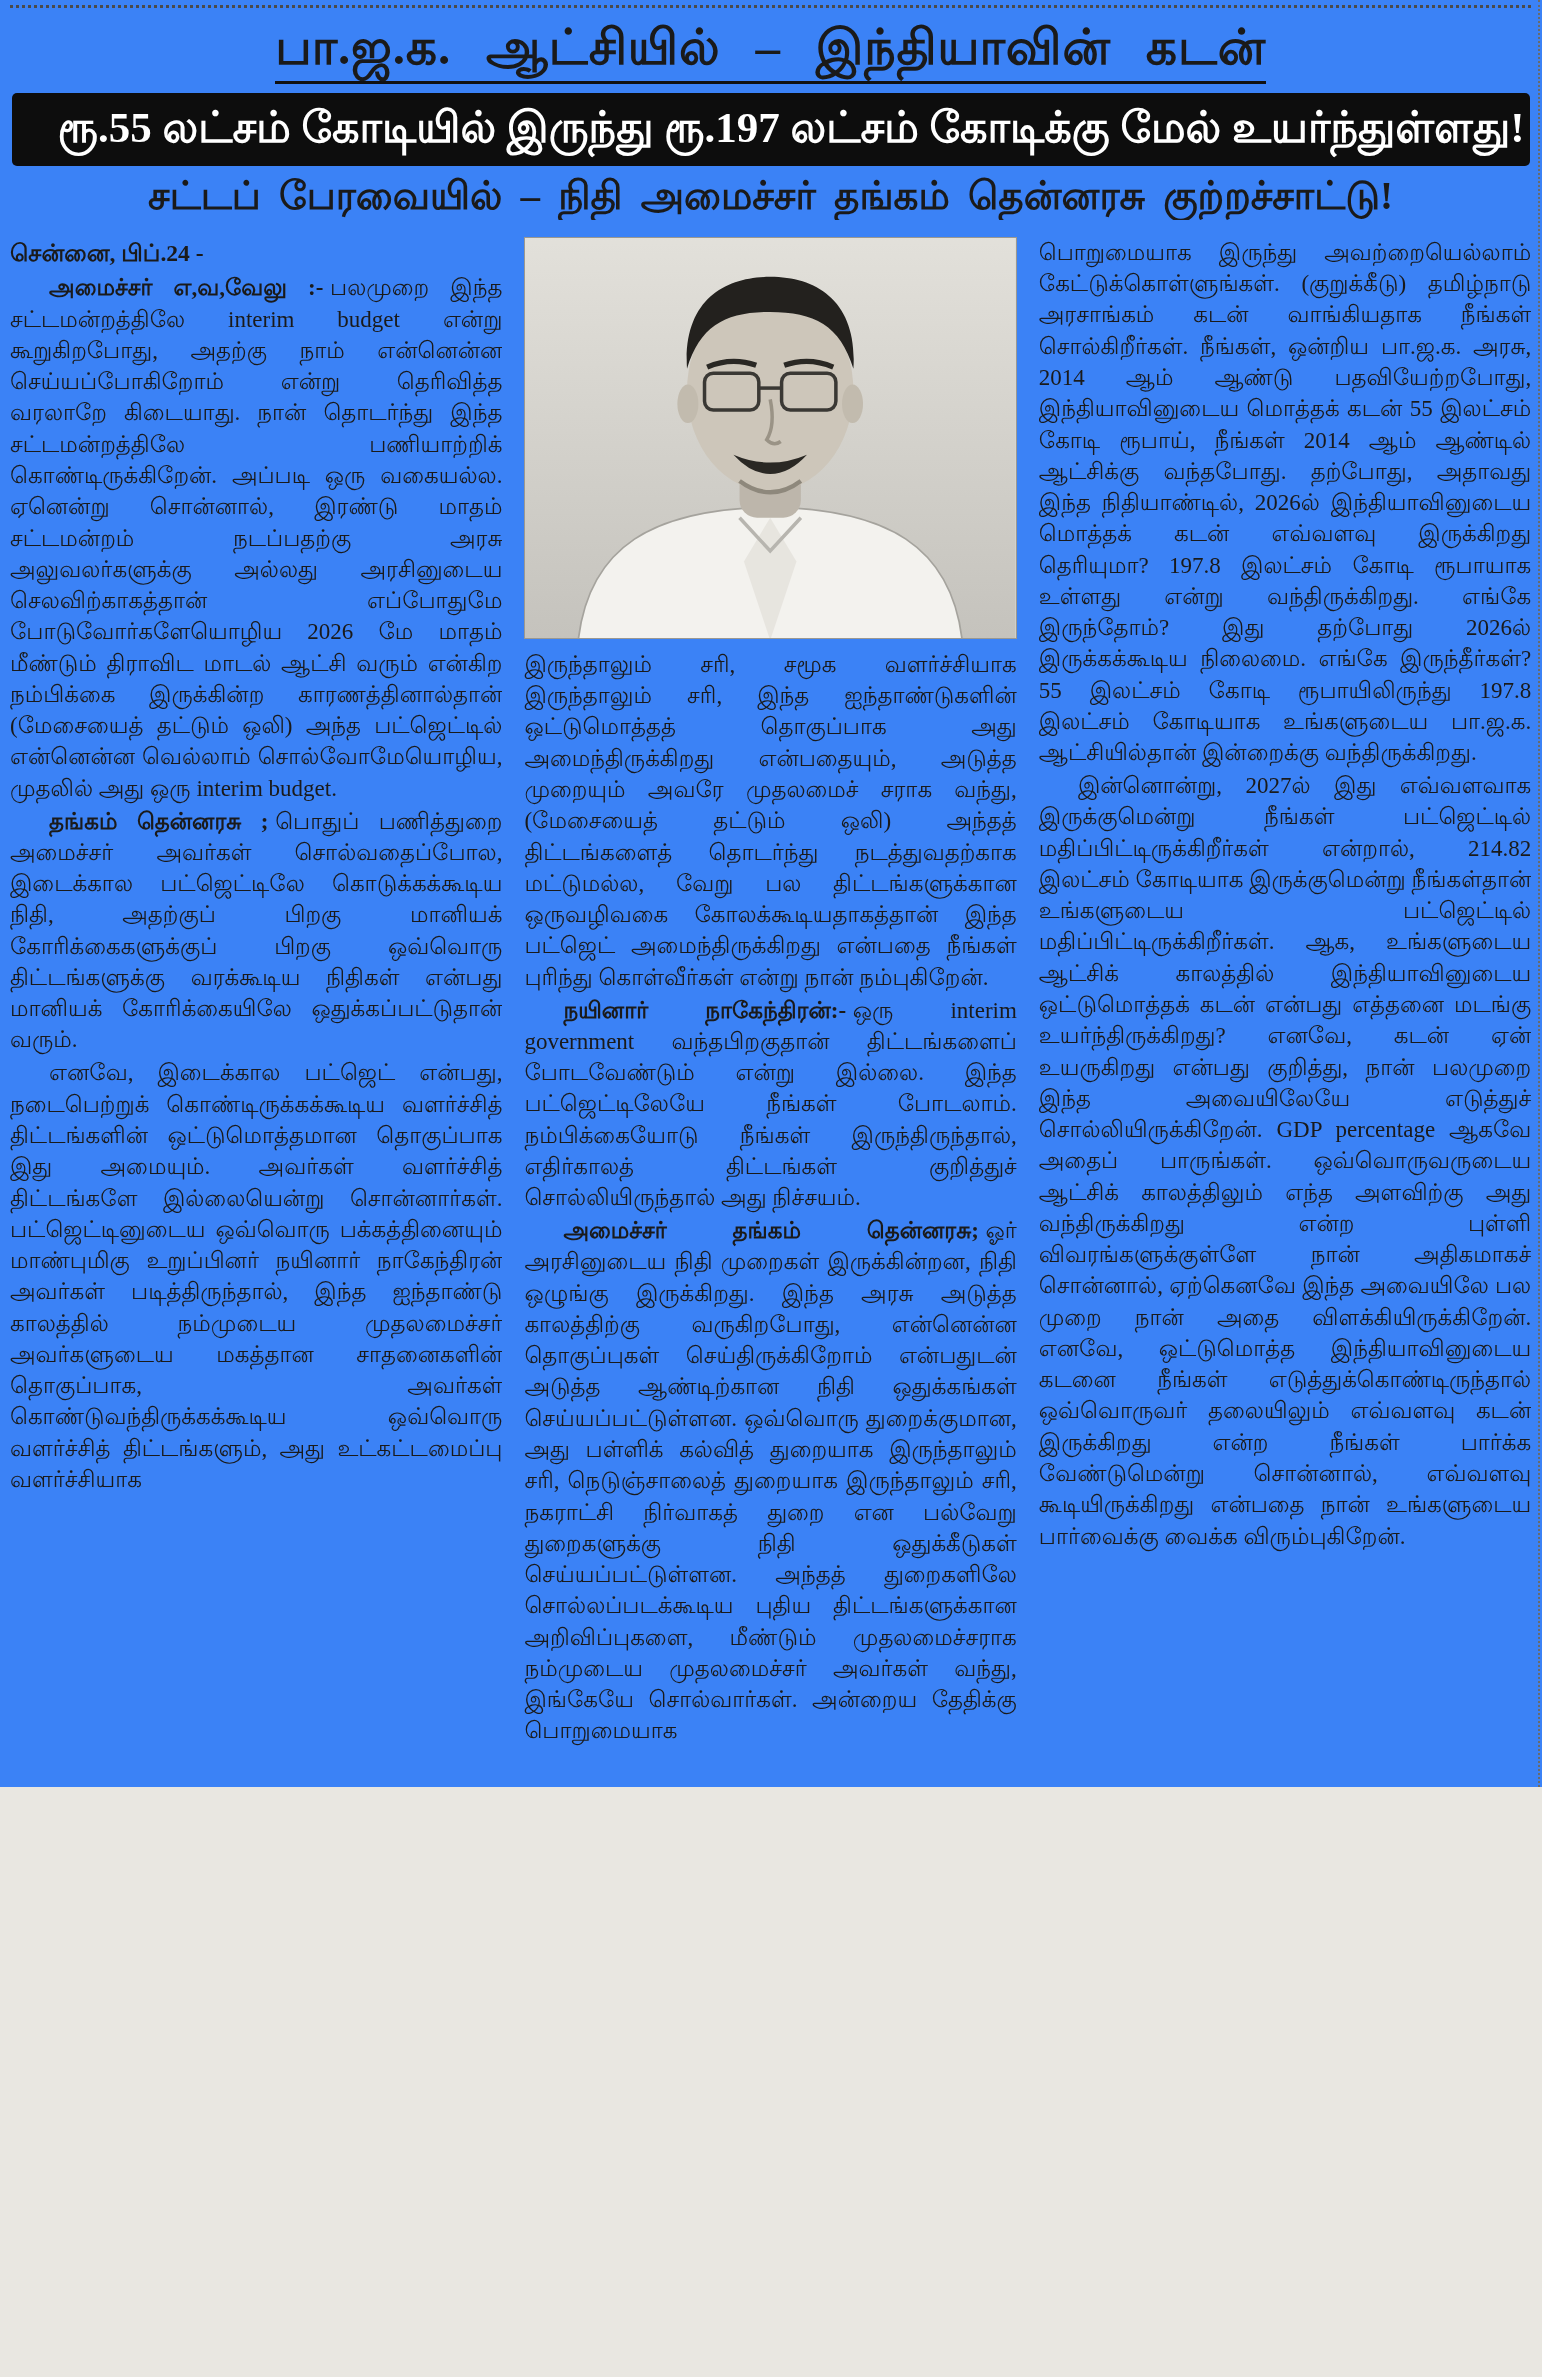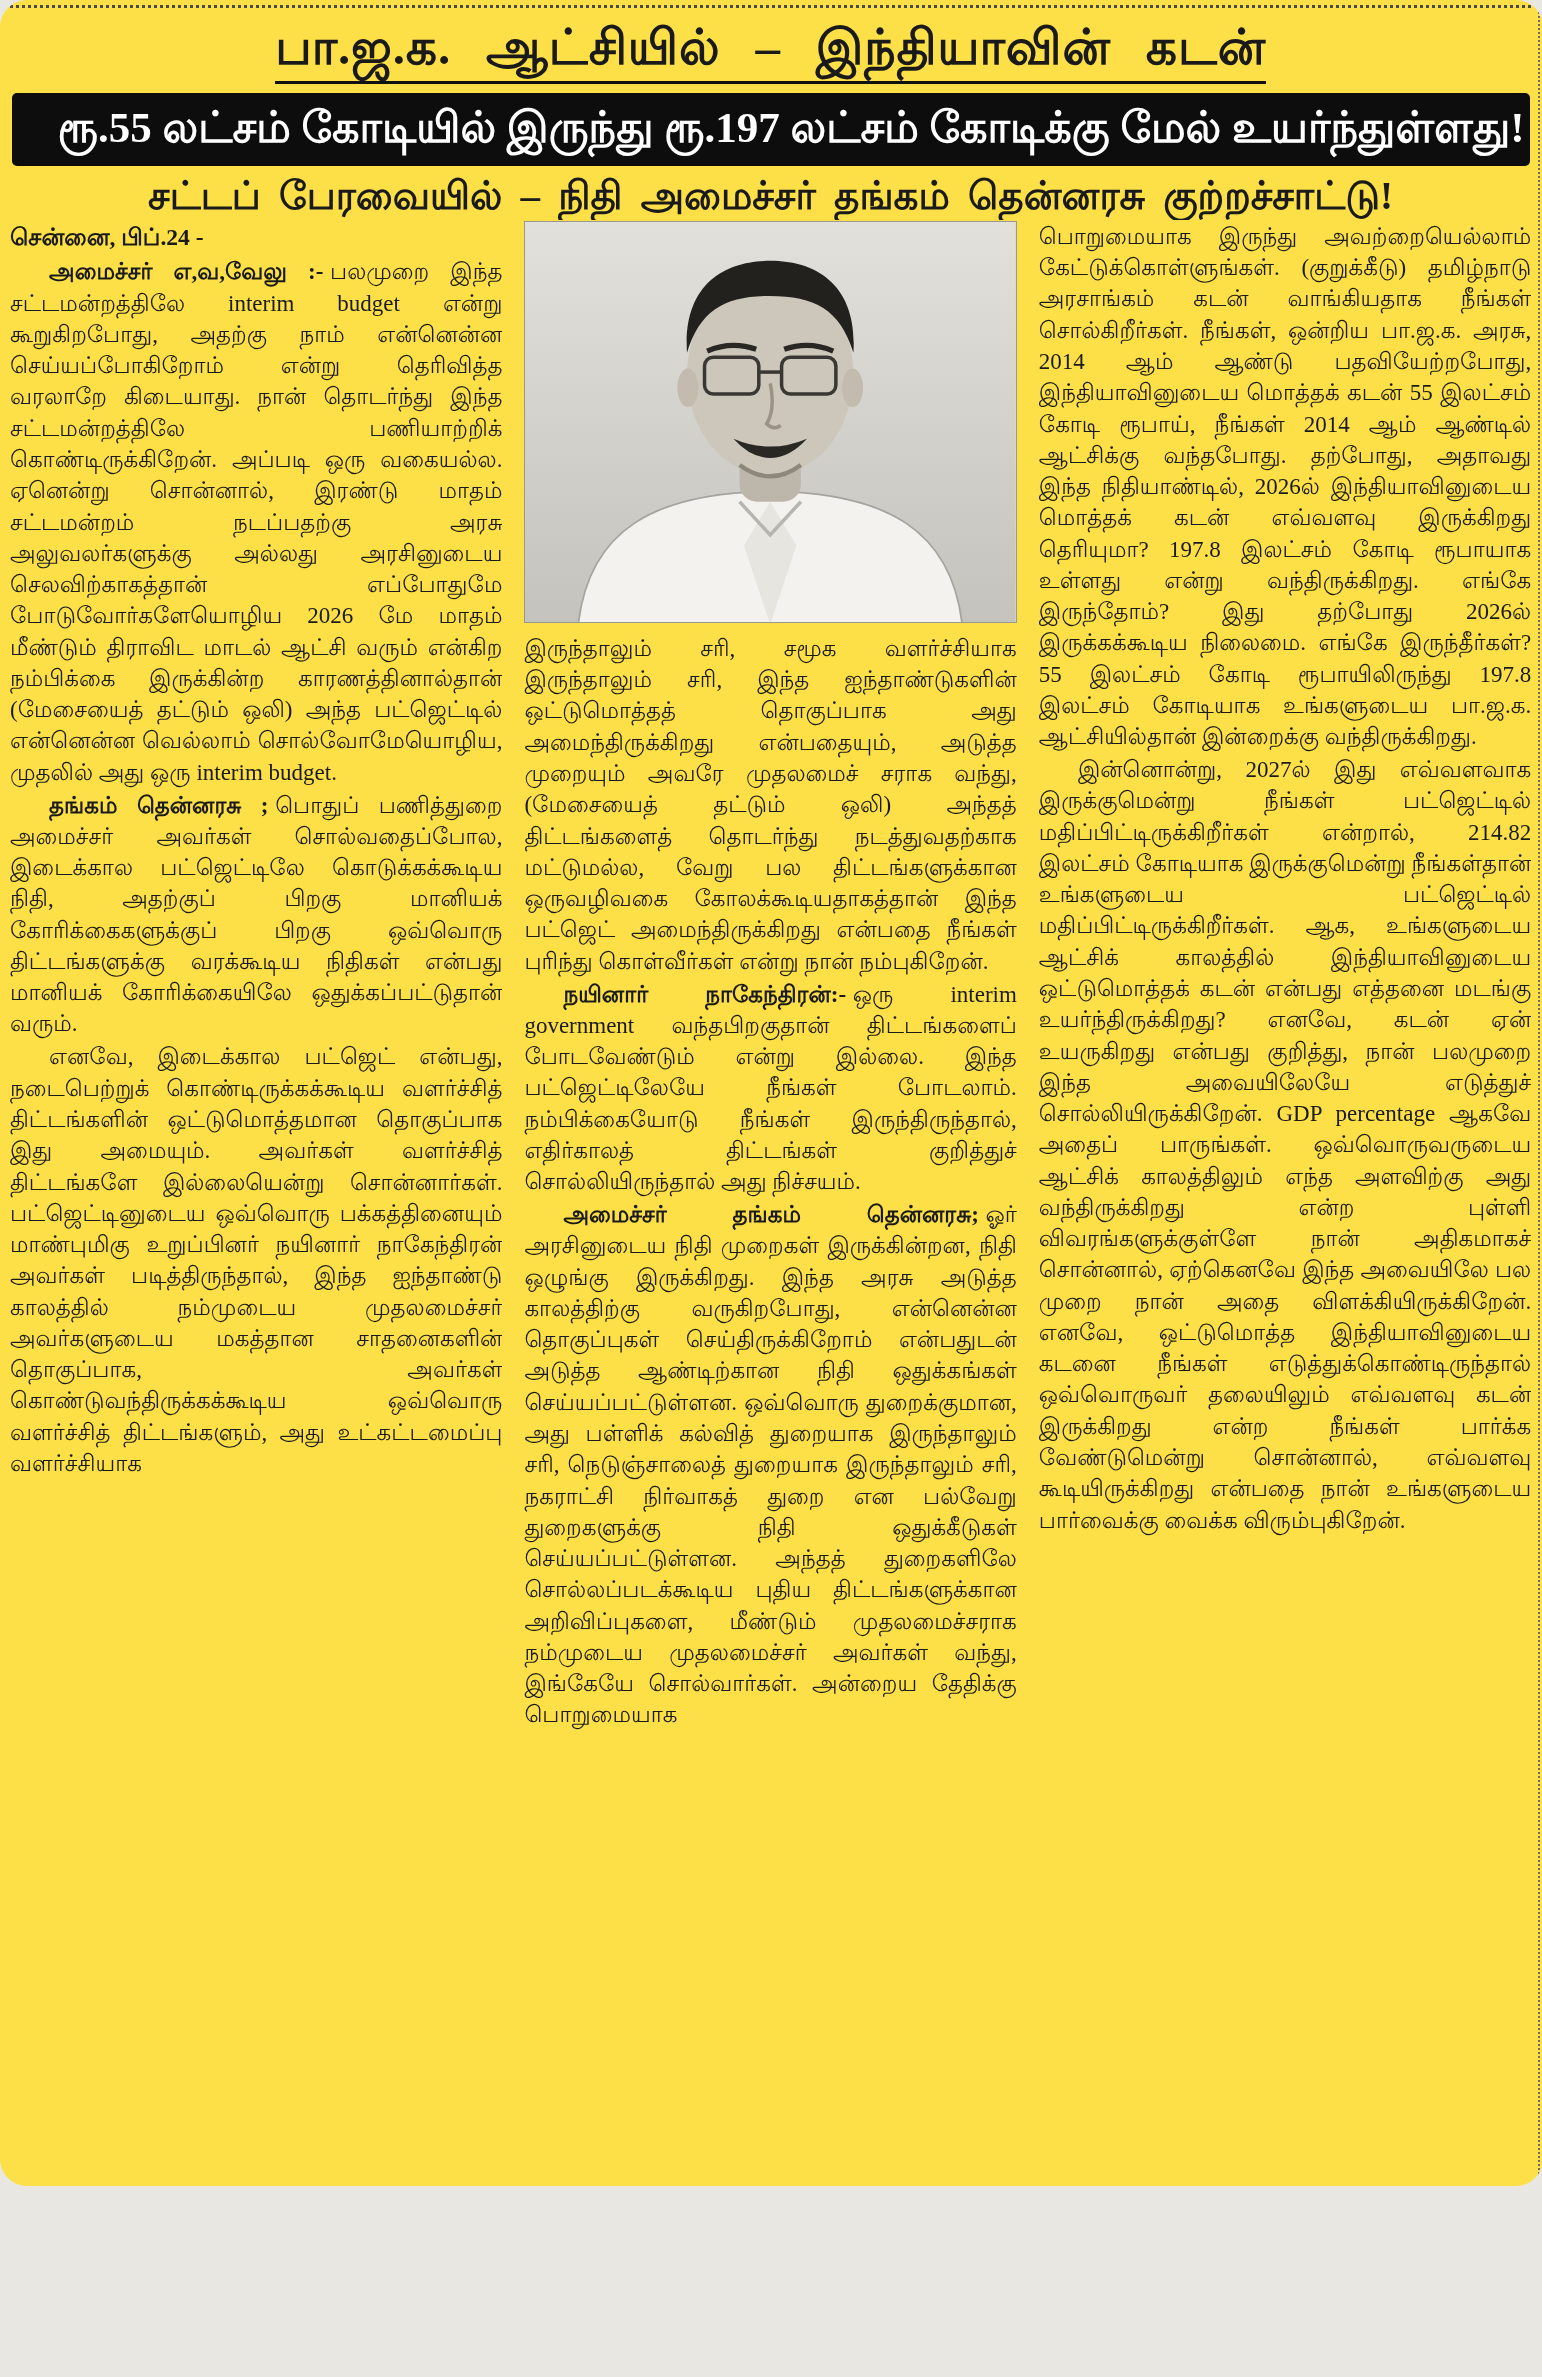--- a/index.html
+++ b/index.html
@@ -2,27 +2,26 @@
 <html style="font-size:13.5px"><head>
 <meta charset="utf-8">
 <style>
   * { margin: 0; padding: 0; box-sizing: border-box; }
   html, body { background: #e9e7e1; }
   body { font-family: "Liberation Serif", "DejaVu Serif", serif; }
 
   .page {
     position: relative;
     width: 1543px;
-    height: 2186px;
+    height: 1787px;
     margin: 0 auto;
-    background: #fde047;
+    background: #3b82f6;
     color: #1a1a1a;
     overflow: hidden;
     padding: 5px 11.8px 8.4px 10px;
-    border-radius: 27px;
   }
   .dotted-rule-top {
     border-top: 3.4px dotted #4a4a4a;
     height: 0;
     margin-bottom: 11.8px;
   }
   .dotted-rule-right {
     position: absolute;
     top: 0; right: 3.4px; bottom: 0;
     border-right: 2.5px dotted #6a6a6a;
@@ -56,21 +55,21 @@
     white-space: nowrap;
     overflow: hidden;
     border-radius: 5px;
   }
   .headline-sub {
     text-align: center;
     font-size: 39px;
     font-weight: bold;
     word-spacing: 8.4px;
     line-height: 1.2;
-    margin-bottom: 1px;
+    margin-bottom: 17px;
     white-space: nowrap;
     overflow: hidden;
   }
 
   
   .columns {
     display: flex;
     gap: 22px;
     height: 2137px;
     overflow: hidden;

